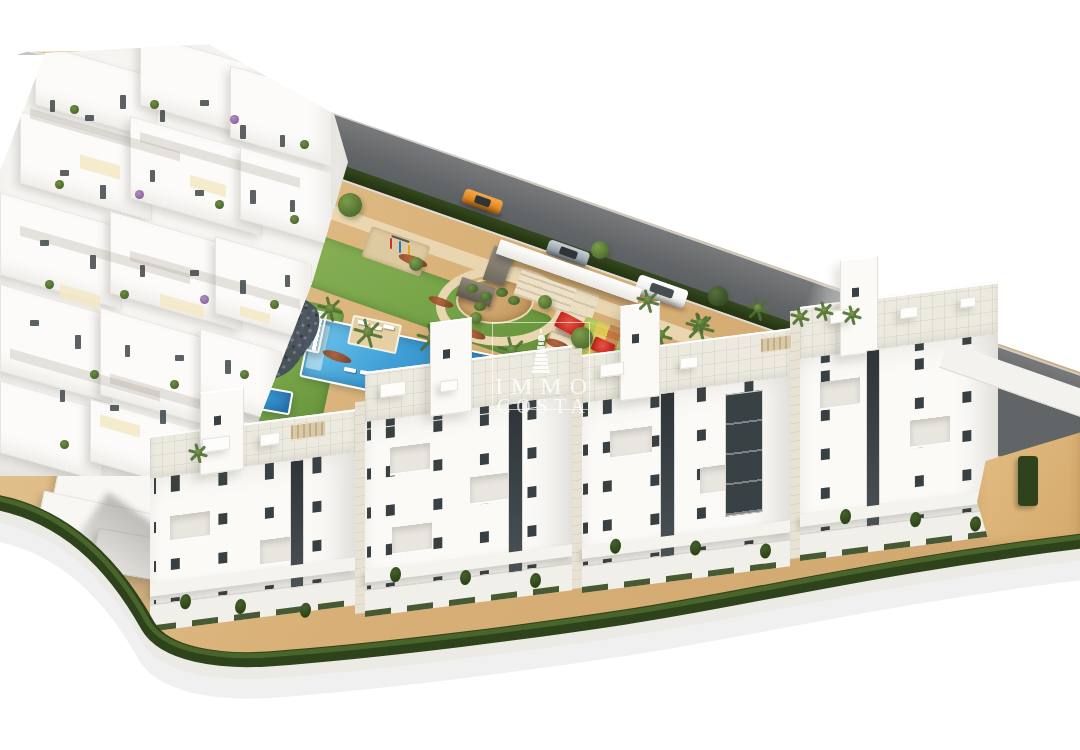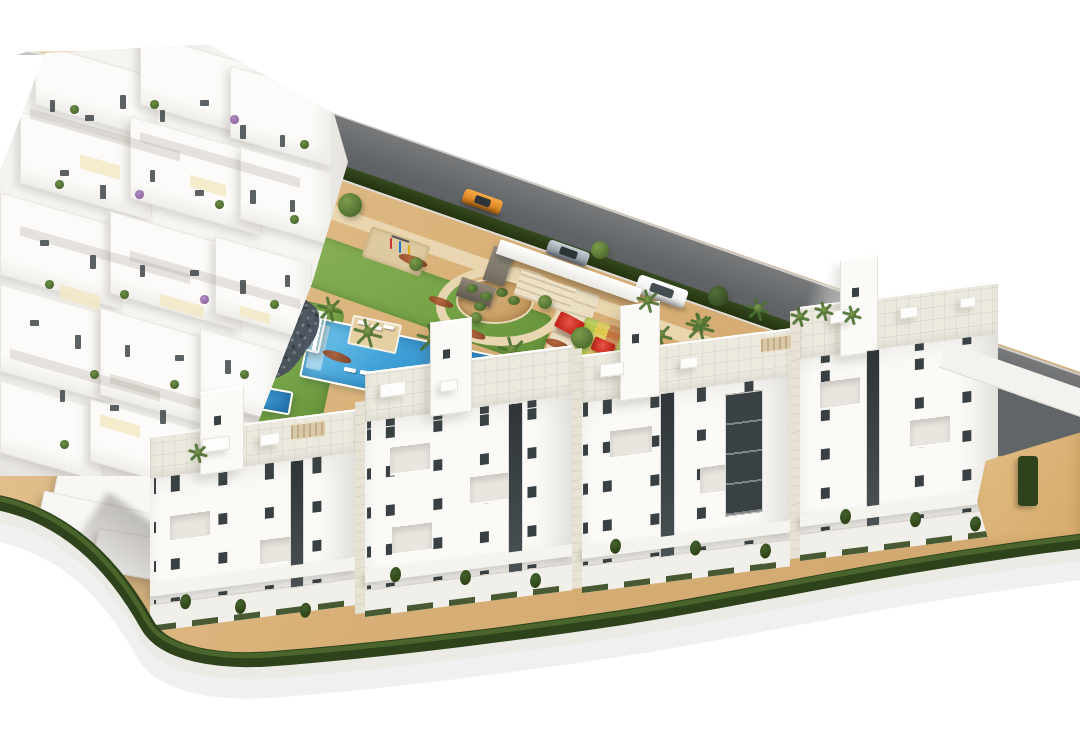--- a/index.html
+++ b/index.html
@@ -395,20 +395,36 @@
   <div class="abs court-hedge"></div>
 
   <svg class="abs bound-svg" viewBox="0 0 1080 750">
     <path d="M-5,516 C50,526 105,562 148,640 C165,669 220,676 268,673 C390,664 540,644 625,631 C740,614 880,579 1090,554 L1090,760 L-5,760 Z" fill="#ffffff"></path>
     <path d="M-5,530 C50,540 105,576 148,654 C165,683 220,690 268,687 C390,678 540,658 625,645 C740,628 880,593 1090,568" fill="none" stroke="rgba(0,0,0,0.06)" stroke-width="22"></path>
     <path d="M-5,514 C50,524 105,560 148,638 C165,667 220,674 268,671 C390,662 540,642 625,629 C740,612 880,577 1090,552" fill="none" stroke="#eceae5" stroke-width="15"></path>
     <path d="M-5,502 C50,512 105,548 148,626 C165,655 220,662 268,659 C390,650 540,630 625,617 C740,600 880,565 1090,540" fill="none" stroke="#2e431c" stroke-width="15" stroke-linecap="round"></path>
     <path d="M-5,498 C50,508 105,544 148,622 C165,651 220,658 268,655 C390,646 540,626 625,613 C740,596 880,561 1090,536" fill="none" stroke="#49652c" stroke-width="5" stroke-linecap="round"></path>
   </svg>
 
+  <div class="abs watermark">
+    <div class="wm-icon" id="wm-icon">
+      <div class="wm-mast"></div>
+      <div class="wm-dome"></div>
+    <div class="wm-bar" style="width: 6px;"></div>
+        <div class="wm-bar" style="width: 8px;"></div>
+        <div class="wm-bar" style="width: 10px;"></div>
+        <div class="wm-bar" style="width: 11px;"></div>
+        <div class="wm-bar" style="width: 13px;"></div>
+        <div class="wm-bar" style="width: 14px;"></div>
+        <div class="wm-bar" style="width: 16px;"></div>
+        <div class="wm-bar" style="width: 18px;"></div>
+      </div>
+    <div class="wm-line1">IMMO</div>
+    <div class="wm-line2">COSTA</div>
+  </div>
 
 <div class="abs tree" style="left: 338px; top: 193px; width: 24px; height: 24px;">
       <div class="" style="position: absolute; inset: 0px; border-radius: 50%; background: radial-gradient(circle at 36% 32%, rgb(125, 156, 75), rgb(63, 93, 37)); box-shadow: rgba(60, 60, 30, 0.3) 2px 3px 4px;"></div>
     </div>
     <div class="abs tree" style="left: 293px; top: 241px; width: 18px; height: 18px;">
       <div class="" style="position: absolute; inset: 0px; border-radius: 50%; background: radial-gradient(circle at 36% 32%, rgb(125, 156, 75), rgb(63, 93, 37)); box-shadow: rgba(60, 60, 30, 0.3) 2px 3px 4px;"></div>
     </div>
     <div class="abs tree" style="left: 257px; top: 292px; width: 16px; height: 16px;">
       <div class="" style="position: absolute; inset: 0px; border-radius: 50%; background: radial-gradient(circle at 36% 32%, rgb(125, 156, 75), rgb(63, 93, 37)); box-shadow: rgba(60, 60, 30, 0.3) 2px 3px 4px;"></div>
     </div>

